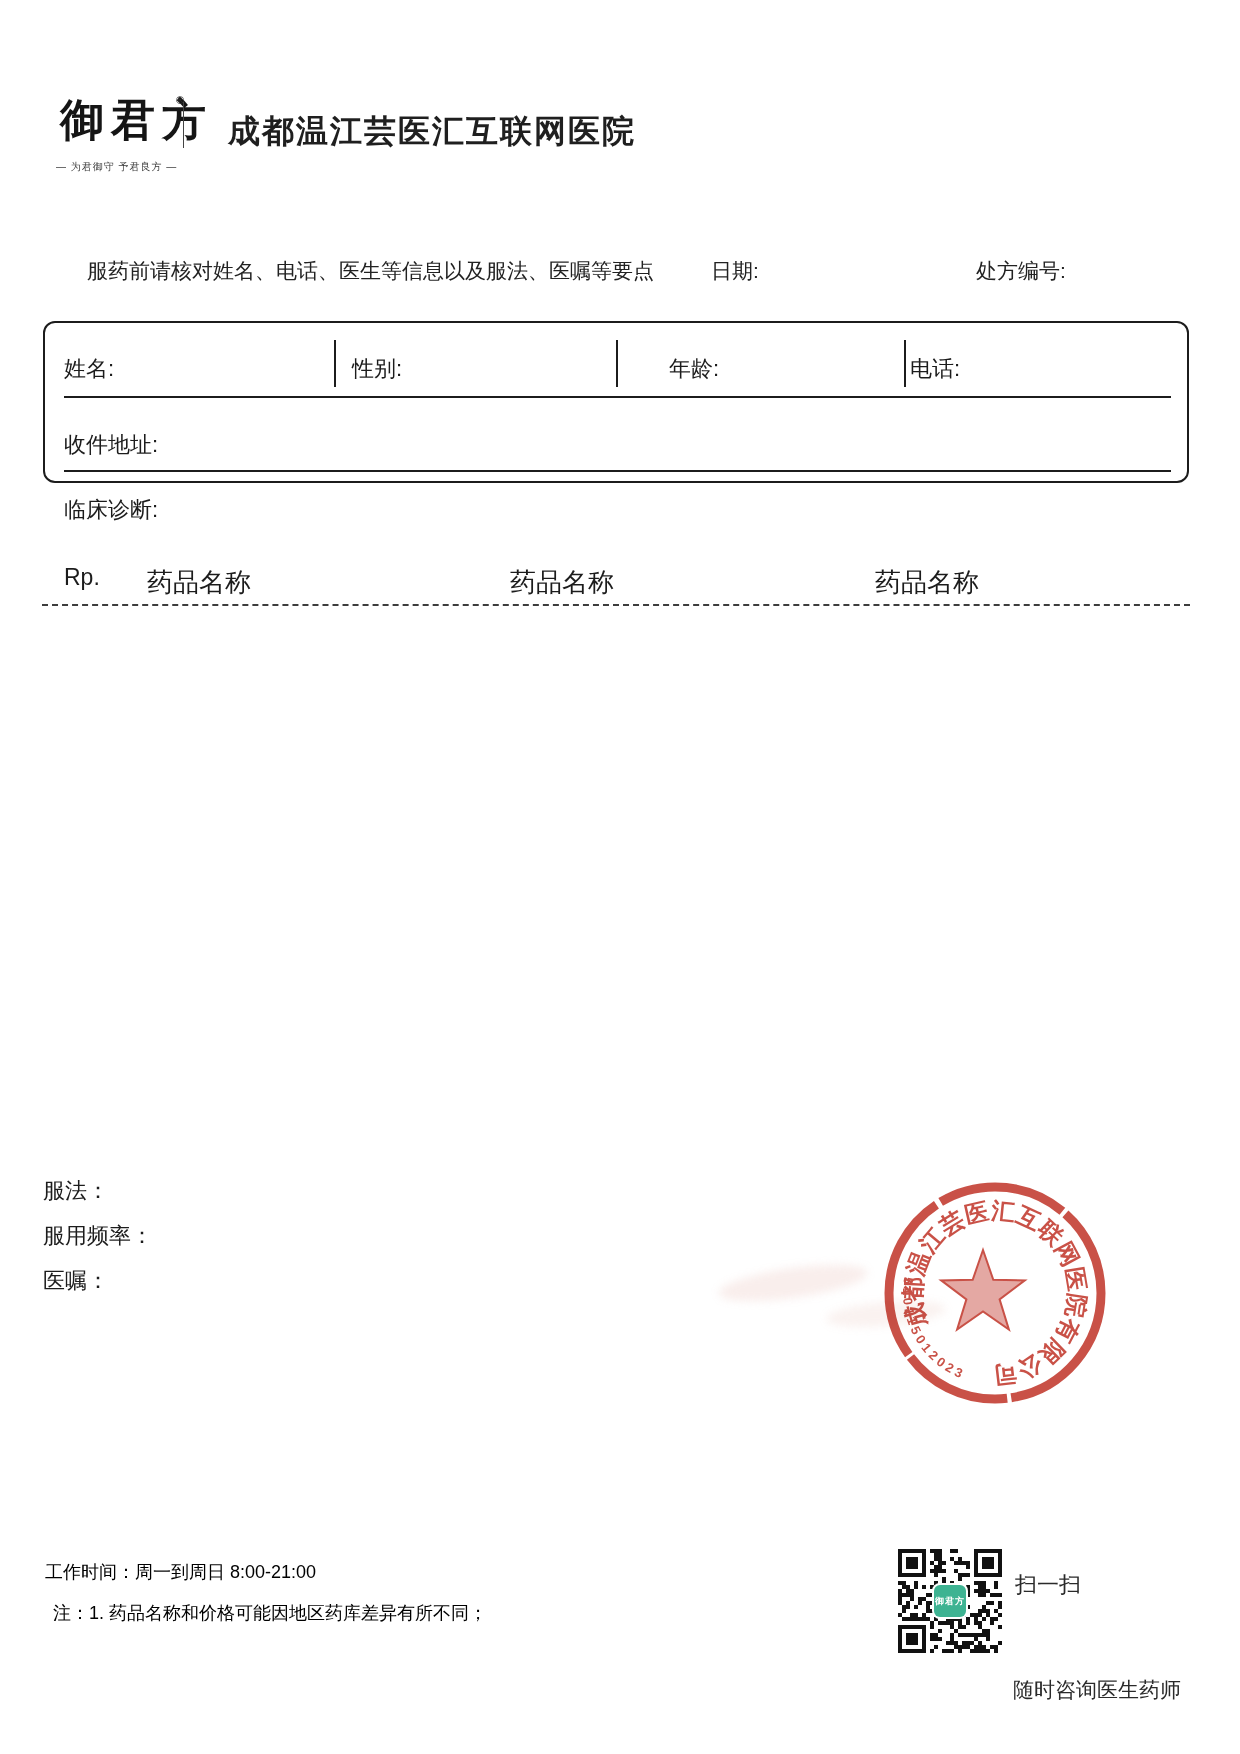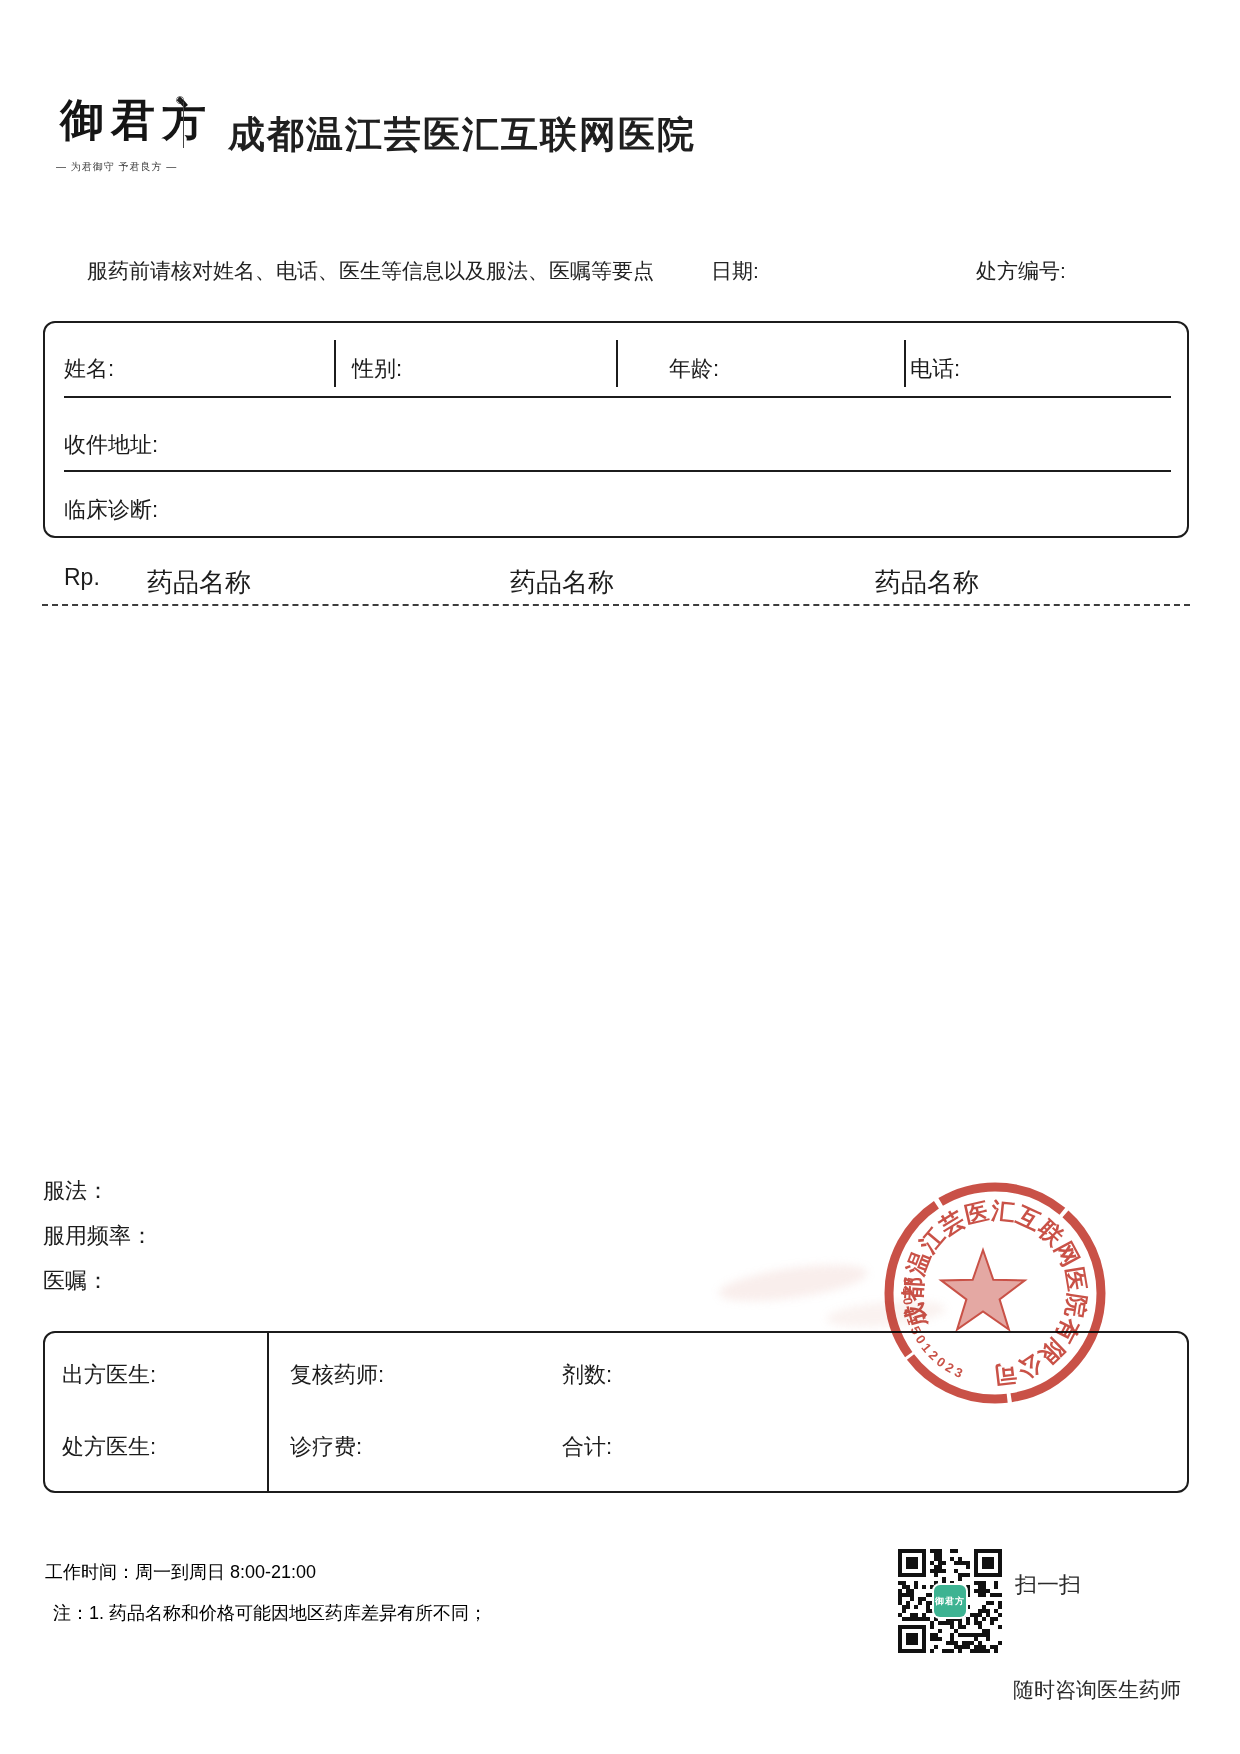--- a/index.html
+++ b/index.html
@@ -22,32 +22,32 @@
     line-height:1;
   }
   .reg-mark{left:176px;top:94px;font-size:11px;color:#333;}
   .logo-vline{left:183px;top:102px;width:1px;height:46px;background:#444;}
   .logo-tagline{
     left:56px;top:160px;width:140px;
     font-size:10px;letter-spacing:1px;color:#3c3c3c;white-space:nowrap;
   }
   .hospital-title{
     left:228px;top:110px;
-    font-size:37px;font-weight:700;letter-spacing:2px;color:#1f1f1f;
+    font-size:32px;font-weight:700;letter-spacing:2px;color:#1f1f1f;
   }
 
   
   .notice-text{top:257px;font-size:21px;color:#222;margin-left:44px;}
   .n-check{left:43px;}
   .n-date{left:667px;}
   .n-rxno{left:932px;}
 
   
   .patient-box{
-    left:43px;top:321px;width:1146px;height:217px;
+    left:43px;top:321px;width:1146px;height:162px;
     border:2px solid #1c1c1c;border-radius:12px;box-sizing:border-box;
   }
   .pb-label{position:absolute;font-size:22px;color:#1c1c1c;}
   .pb-divider{position:absolute;top:17px;width:2px;height:47px;background:#1c1c1c;}
   .pb-hline{position:absolute;left:19px;width:1107px;height:2px;background:#1c1c1c;}
 
   
   .rp-label{left:64px;top:564px;font-size:23px;color:#1c1c1c;}
   .drug-col{top:565px;font-size:26px;color:#1c1c1c;}
   .dc1{left:147px;} .dc2{left:510px;} .dc3{left:875px;}
@@ -125,29 +125,20 @@
   <div class="abs drug-col dc3">药品名称</div>
   <div class="abs dash-sep"></div>
 
   <div class="abs usage-label u1">服法：</div>
   <div class="abs usage-label u2">服用频率：</div>
   <div class="abs usage-label u3">医嘱：</div>
 
   <div class="abs smudge sm1"></div>
   <div class="abs smudge sm2"></div>
 
-  <div class="abs sig-box">
-    <div class="sb-divider"></div>
-    <div class="sb-label" style="left:17px;top:27px;">出方医生:</div>
-    <div class="sb-label" style="left:245px;top:27px;">复核药师:</div>
-    <div class="sb-label" style="left:517px;top:27px;">剂数:</div>
-    <div class="sb-label" style="left:17px;top:99px;">处方医生:</div>
-    <div class="sb-label" style="left:245px;top:99px;">诊疗费:</div>
-    <div class="sb-label" style="left:517px;top:99px;">合计:</div>
-  </div>
 
   <div class="abs stamp">
     <svg width="260" height="260" viewBox="0 0 260 260" opacity="0.88">
       <circle cx="130" cy="130" r="106" fill="none" stroke-width="9" stroke-dasharray="150 4 110 3 170 5 130 4" stroke="#c23a2e"></circle>
       <polygon points="118,87 128.3,116.8 159.8,117.4 134.6,136.4 143.9,166.6 118,148.5 92.1,166.6 101.4,136.4 76.2,117.4 107.7,116.8" fill-opacity="0.5" stroke-width="2" fill="#c23a2e" stroke="#c23a2e"></polygon>
       <defs>
         <path id="companyArc" d="M62.9,161.3 A74,74 0 0 1 172.4,69.4 A74,74 0 0 1 136.4,203.7" fill="none"></path>
         <path id="serialArc" d="M39.4,114 A92,92 0 0 0 114,220.6" fill="none"></path>
       </defs>
       <text font-size="23.5" font-weight="bold" letter-spacing="0.5" fill="#c23a2e">

